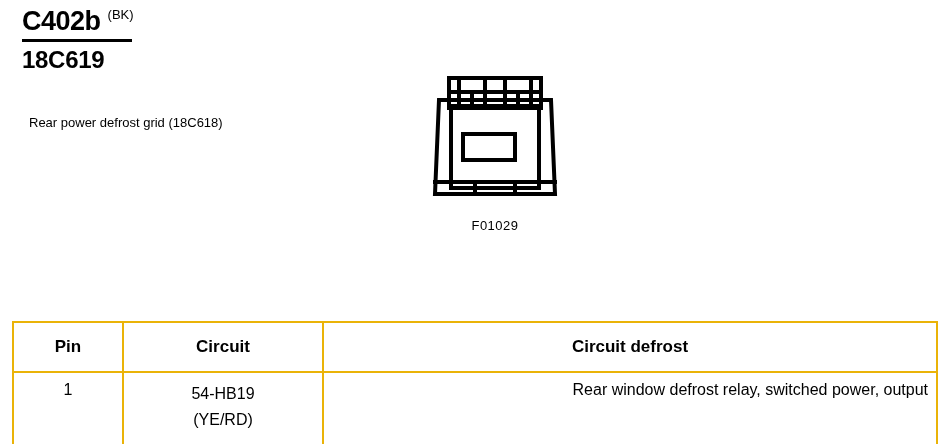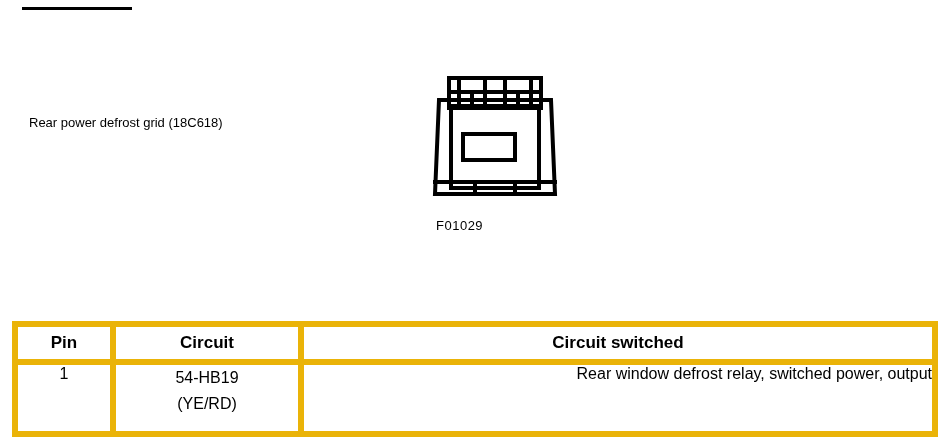--- a/index.html
+++ b/index.html
@@ -68,40 +68,40 @@
     left: 415px;
     top: 70px;
     width: 160px;
     height: 175px;
   }
   #connector-illustration svg {
     display: block;
   }
   #connector-figure-label {
     position: absolute;
-    left: 436px;
+    left: 415px;
     top: 218px;
     width: 160px;
-    text-align: left;
+    text-align: center;
     font-size: 13px;
     letter-spacing: 0.5px;
   }
 
   
   #pin-table {
     position: absolute;
     left: 12px;
     top: 321px;
     width: 926px;
     border-collapse: collapse;
     table-layout: fixed;
   }
   #pin-table td, #pin-table th {
-    border: 6px solid #eab308;
-    padding: 0;
+    border: 2px solid #eab308;
+    padding: 8px;
     vertical-align: top;
   }
   #pin-table thead th {
     height: 32px;
     font-size: 17px;
     font-weight: bold;
     text-align: center;
     vertical-align: middle;
   }
   #pin-table tbody td {
@@ -126,21 +126,26 @@
   .cell-function-value {
     text-align: right;
     padding-top: 8px;
     padding-left: 26px;
   }
 </style>
 </head>
 <body>
 
 <div id="connector-id-block">
+  <div id="connector-code-row">
+    <span id="connector-code">C402b</span>
+    <span id="connector-color-code">(BK)</span>
+  </div>
   <div id="connector-code-underline"></div>
+  <div id="connector-part-number">18C619</div>
 </div>
 
 <div id="connector-description">Rear power defrost grid (18C618)</div>
 
 <div id="connector-illustration">
   <svg width="160" height="175" viewBox="0 0 160 175" xmlns="http://www.w3.org/2000/svg">
     <g fill="none" stroke="#000000" stroke-width="4" stroke-linejoin="miter" stroke-linecap="square">
 
       <path d="M 24 30 L 20 124 L 140 124 L 136 30 Z"></path>
 
@@ -167,21 +172,21 @@
   </svg>
 </div>
 
 <div id="connector-figure-label">F01029</div>
 
 <table id="pin-table">
   <thead>
     <tr>
       <th class="col-pin">Pin</th>
       <th class="col-circuit">Circuit</th>
-      <th class="col-function">Circuit switched</th>
+      <th class="col-function">Circuit defrost</th>
     </tr>
   </thead>
   <tbody>
     <tr>
       <td class="col-pin cell-center cell-pin-value">1</td>
       <td class="col-circuit cell-center cell-circuit-value">
         <div>54-HB19</div>
         <div>(YE/RD)</div>
       </td>
       <td class="col-function cell-function-value">Rear window defrost relay, switched power, output</td>

